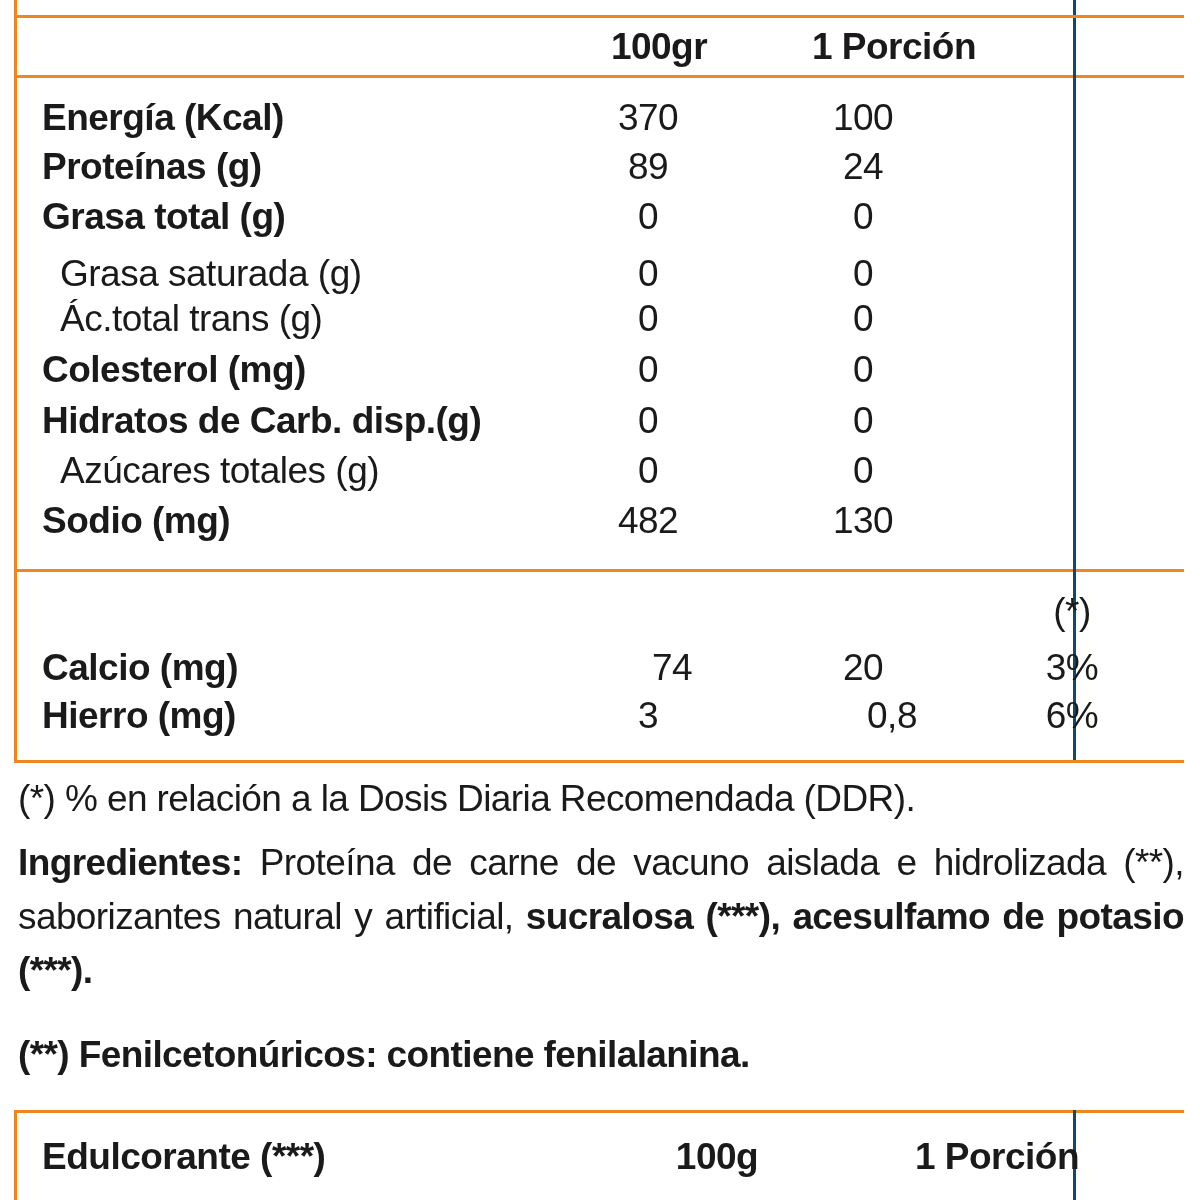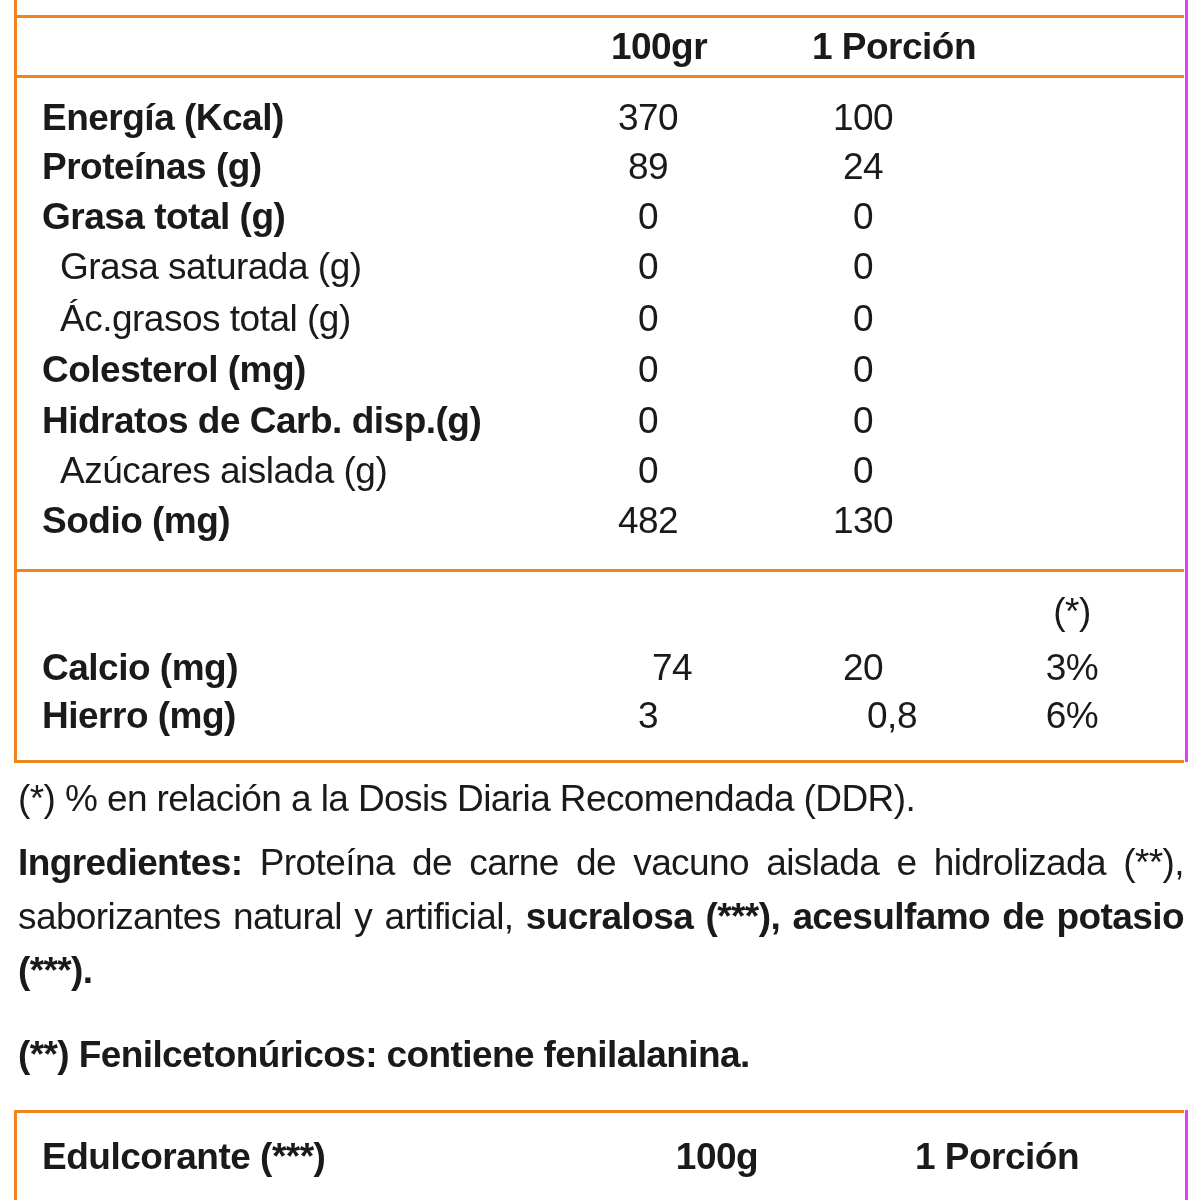--- a/index.html
+++ b/index.html
@@ -11,23 +11,23 @@
       width: 1200px;
       height: 1200px;
       position: relative;
       overflow: hidden;
       font-family: "Liberation Sans", "DejaVu Sans", sans-serif;
       color: #1a1a1a;
     }
     .panel {
       position: absolute;
       left: 14px;
-      width: 1174px;
+      width: 1062px;
       border-left: 3px solid #f0871e;
-      border-right: 3px solid #d946ef;
+      border-right: 3px solid #0c4a6e;
       box-sizing: border-box;
       padding-left: 8px;
     }
     .hline {
       position: absolute;
       left: 14px;
       width: 1170px;
       height: 3px;
       background: #f0871e;
     }
@@ -96,42 +96,42 @@
   <div class="row" style="top:67px;">
     <span class="lbl b">Proteínas (g)</span>
     <span class="v1" style="left:566px;">89</span>
     <span class="v2" style="left:781px;">24</span>
   </div>
   <div class="row" style="top:117px;">
     <span class="lbl b">Grasa total (g)</span>
     <span class="v1" style="left:566px;">0</span>
     <span class="v2" style="left:781px;">0</span>
   </div>
-  <div class="row" style="top:167px;">
+  <div class="row" style="top:174px;">
     <span class="lbl ind">Grasa saturada (g)</span>
     <span class="v1" style="left:566px;">0</span>
     <span class="v2" style="left:781px;">0</span>
   </div>
   <div class="row" style="top:219px;">
-    <span class="lbl ind">Ác.grasos total (g)</span>
+    <span class="lbl ind">Ác.total trans (g)</span>
     <span class="v1" style="left:566px;">0</span>
     <span class="v2" style="left:781px;">0</span>
   </div>
   <div class="row" style="top:270px;">
     <span class="lbl b">Colesterol (mg)</span>
     <span class="v1" style="left:566px;">0</span>
     <span class="v2" style="left:781px;">0</span>
   </div>
   <div class="row" style="top:321px;">
     <span class="lbl b">Hidratos de Carb. disp.(g)</span>
     <span class="v1" style="left:566px;">0</span>
     <span class="v2" style="left:781px;">0</span>
   </div>
   <div class="row" style="top:371px;">
-    <span class="lbl ind">Azúcares aislada (g)</span>
+    <span class="lbl ind">Azúcares totales (g)</span>
     <span class="v1" style="left:566px;">0</span>
     <span class="v2" style="left:781px;">0</span>
   </div>
   <div class="row" style="top:421px;">
     <span class="lbl b">Sodio (mg)</span>
     <span class="v1" style="left:566px;">482</span>
     <span class="v2" style="left:781px;">130</span>
   </div>
 </div>
 <div class="hline" style="top:569px;"></div>

